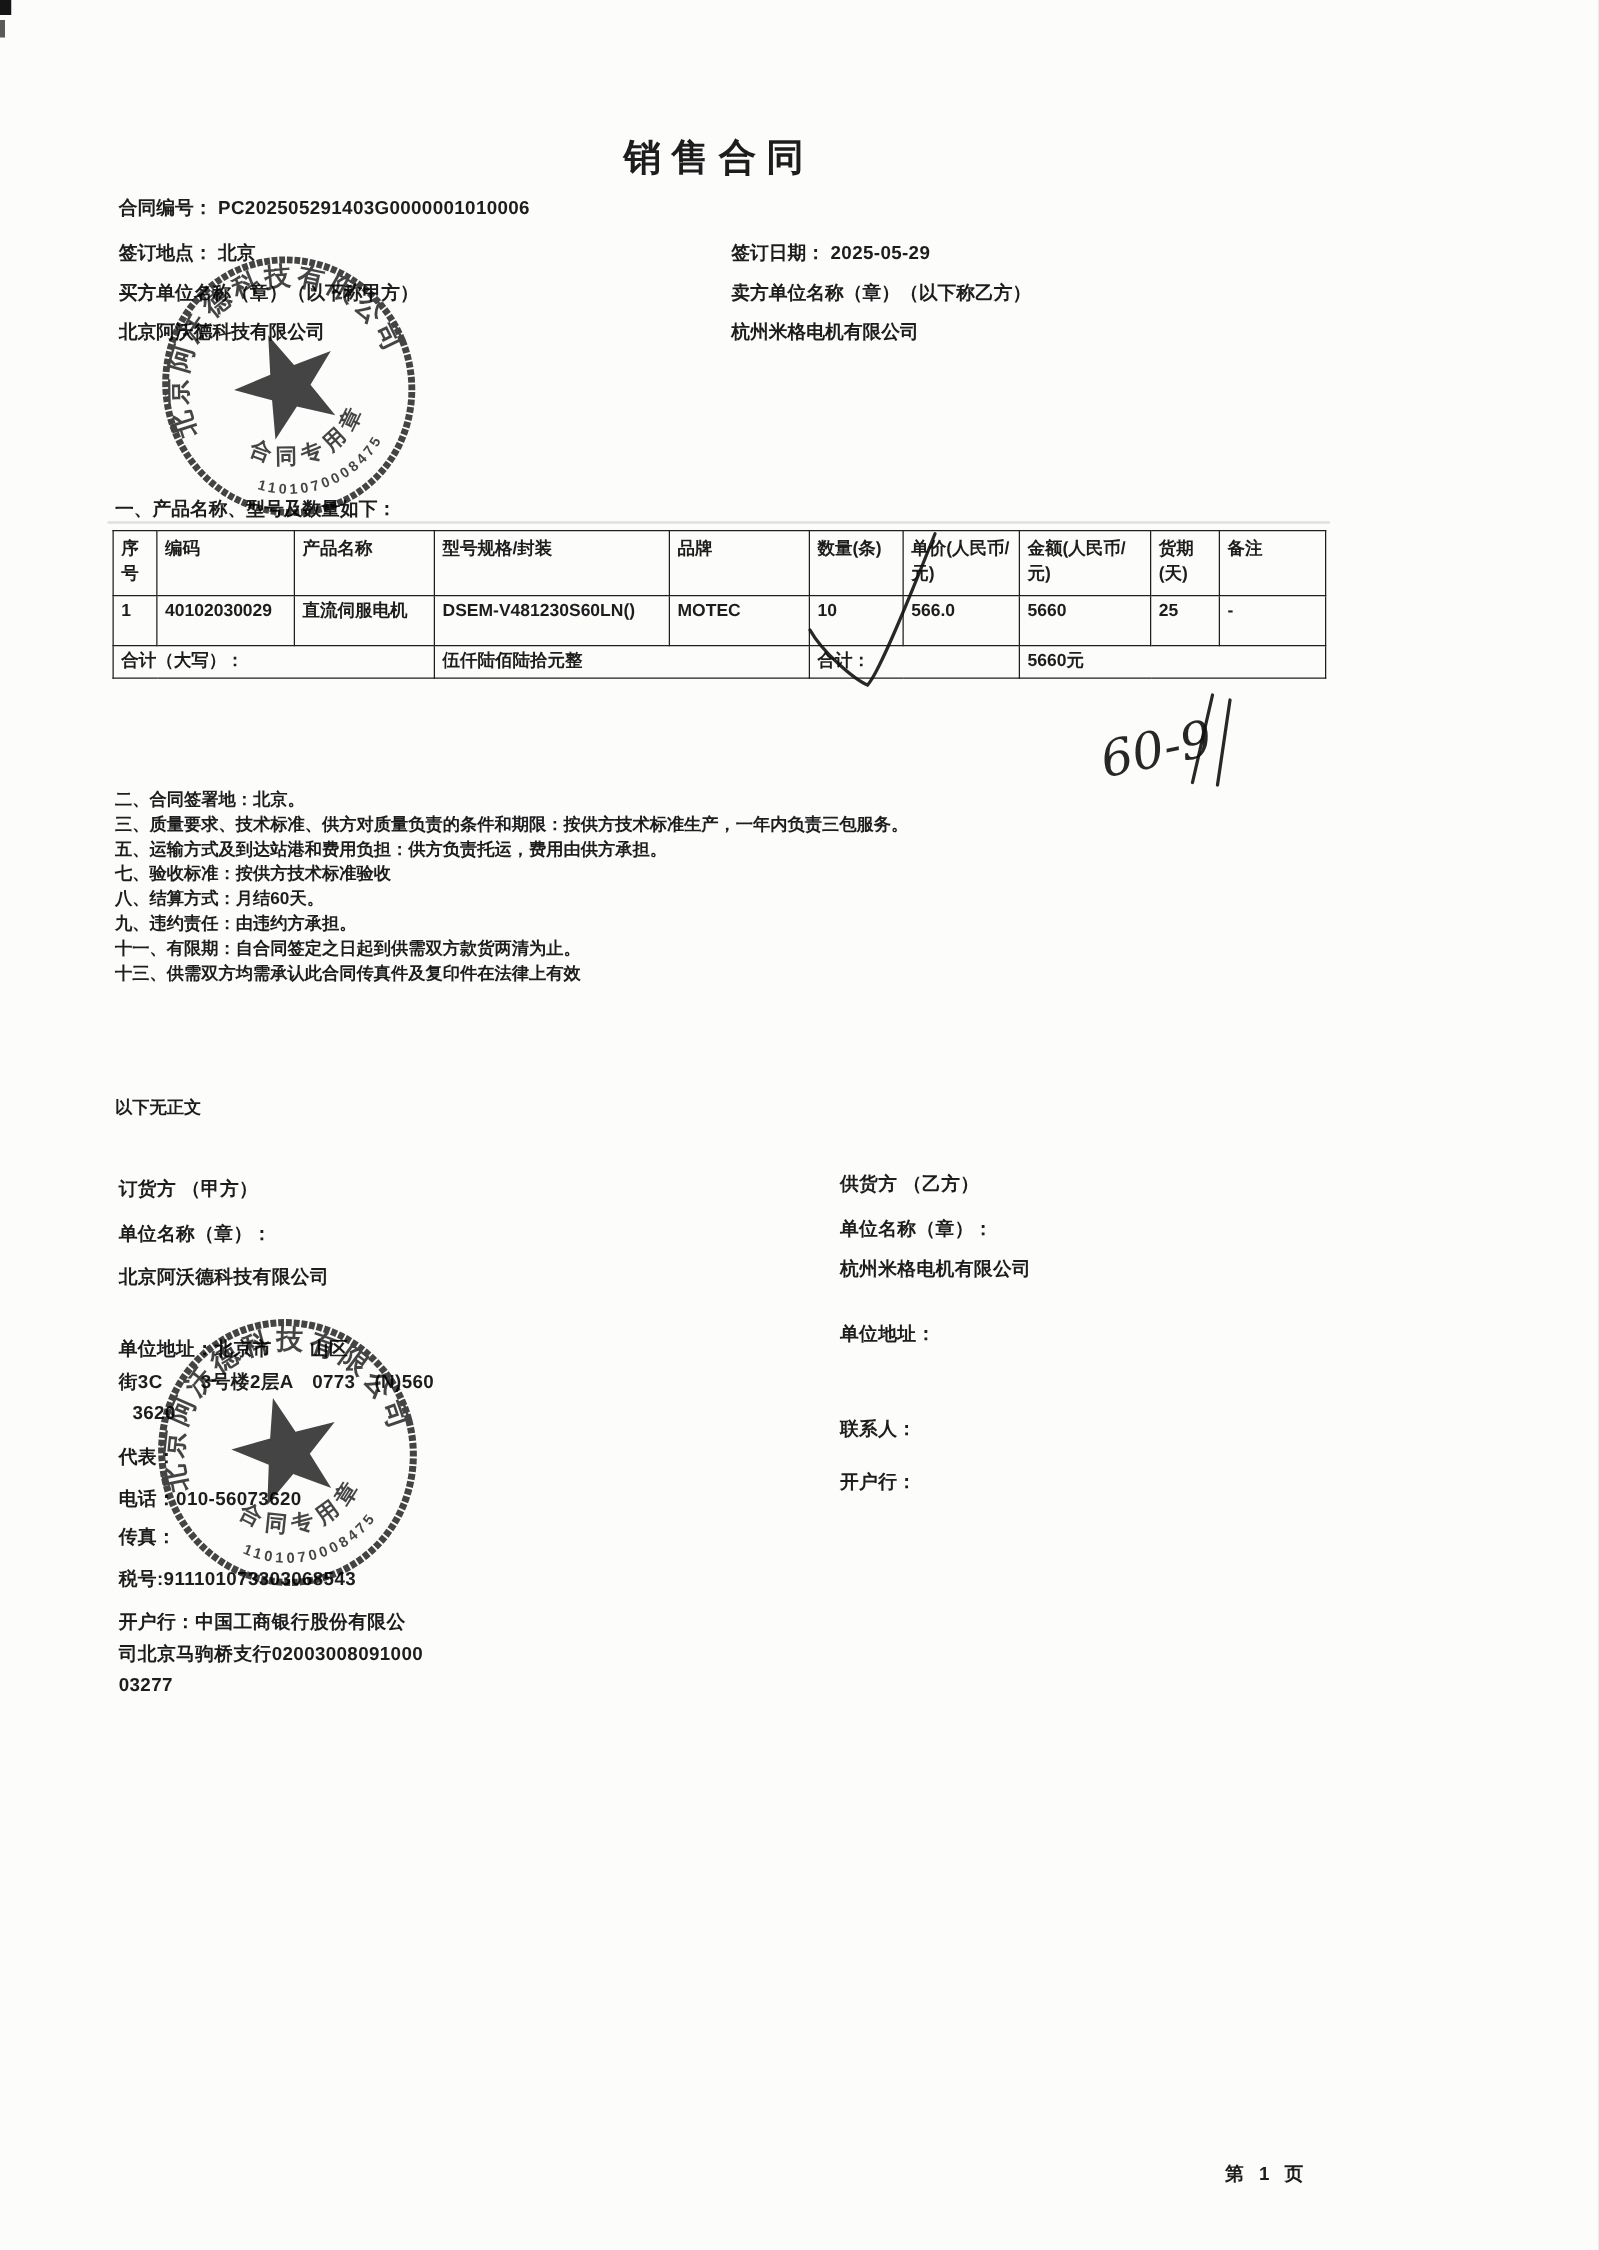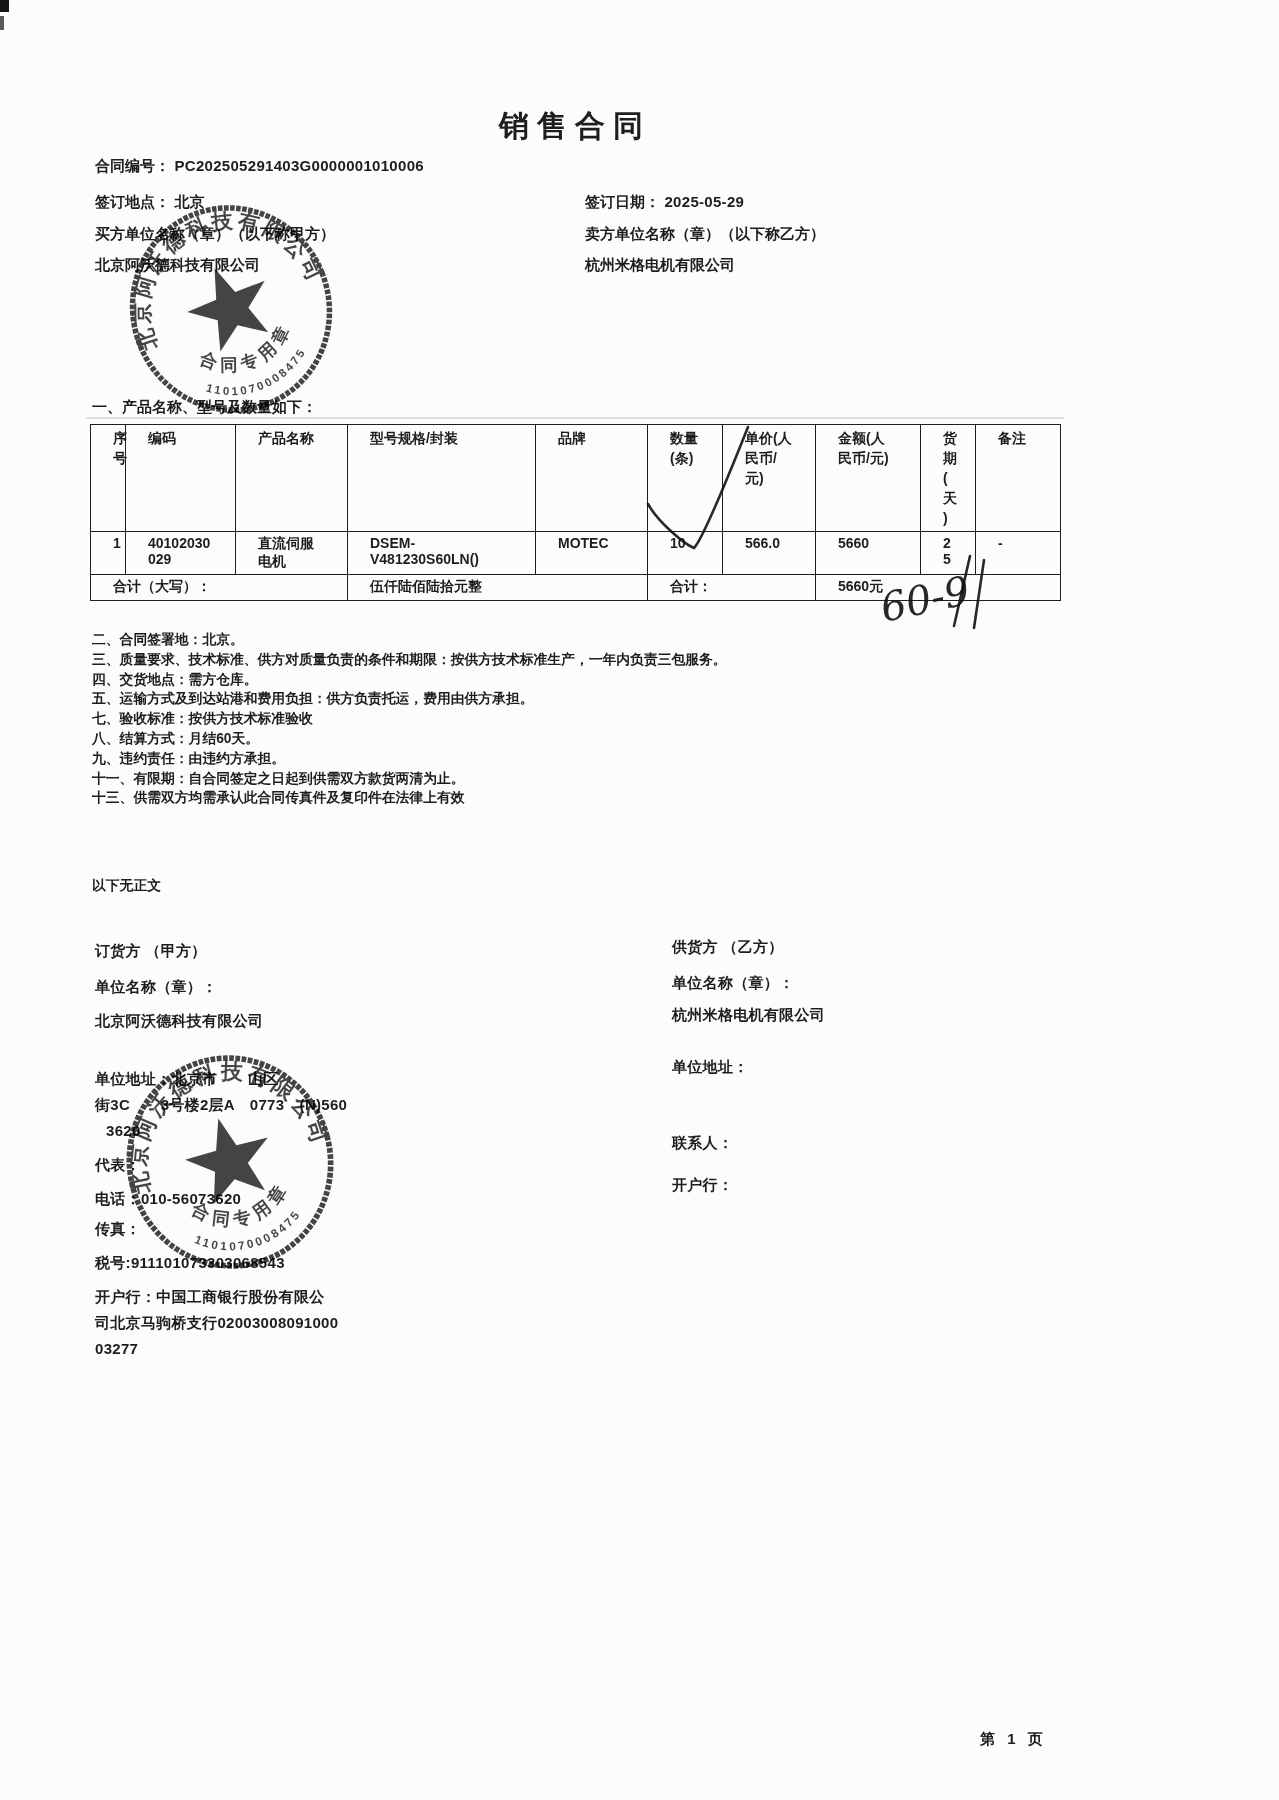--- a/index.html
+++ b/index.html
@@ -10,21 +10,21 @@
   }
   .abs{position:absolute;}
   .title{font-size:30px;font-weight:700;letter-spacing:8px;text-align:center;}
   .lbl{font-weight:700;font-size:15px;}
   .val{font-weight:600;font-size:15px;letter-spacing:.3px;}
   .b15{font-size:15px;font-weight:700;letter-spacing:.3px;}
   .sec{font-size:15px;font-weight:700;}
   .clauses{font-size:13.8px;font-weight:600;line-height:19.8px;white-space:nowrap;}
   table.items{border-collapse:collapse;table-layout:fixed;width:970px;background:transparent;}
   table.items td,table.items th{
-    border:1.6px solid #1f1f1f;padding:3px 22px;vertical-align:top;
+    border:1.6px solid #1f1f1f;padding:3px 6px;vertical-align:top;
     font-size:14px;text-align:left;word-wrap:break-word;
   }
   table.items th{font-weight:700;line-height:20px;}
   table.items td{font-weight:600;}
   .seal{mix-blend-mode:multiply;opacity:.82;pointer-events:none;}
   .hand{pointer-events:none;}
   .streak{background:rgba(0,0,0,.11);}
   .cornermark{background:#151515;}
   .footer{font-size:15px;font-weight:700;letter-spacing:4px;}
 </style>
@@ -101,21 +101,20 @@
       <td colspan="2">伍仟陆佰陆拾元整</td>
       <td colspan="2">合计：</td>
       <td colspan="3">5660元</td>
     </tr>
   </tbody>
     </table>
 
   <div class="abs clauses" style="left:92px;top:630px;width:1100px;">
     <div>二、合同签署地：北京。</div>
     <div>三、质量要求、技术标准、供方对质量负责的条件和期限：按供方技术标准生产，一年内负责三包服务。</div>
-    <div>四、交货地点：需方仓库。</div>
     <div>五、运输方式及到达站港和费用负担：供方负责托运，费用由供方承担。</div>
     <div>七、验收标准：按供方技术标准验收</div>
     <div>八、结算方式：月结60天。</div>
     <div>九、违约责任：由违约方承担。</div>
     <div>十一、有限期：自合同签定之日起到供需双方款货两清为止。</div>
     <div>十三、供需双方均需承认此合同传真件及复印件在法律上有效</div>
   </div>
   <div class="abs clauses" style="left:92px;top:876px;">以下无正文</div>
 
   <div class="abs b15" style="left:95px;top:942px;">订货方 （甲方）</div>

